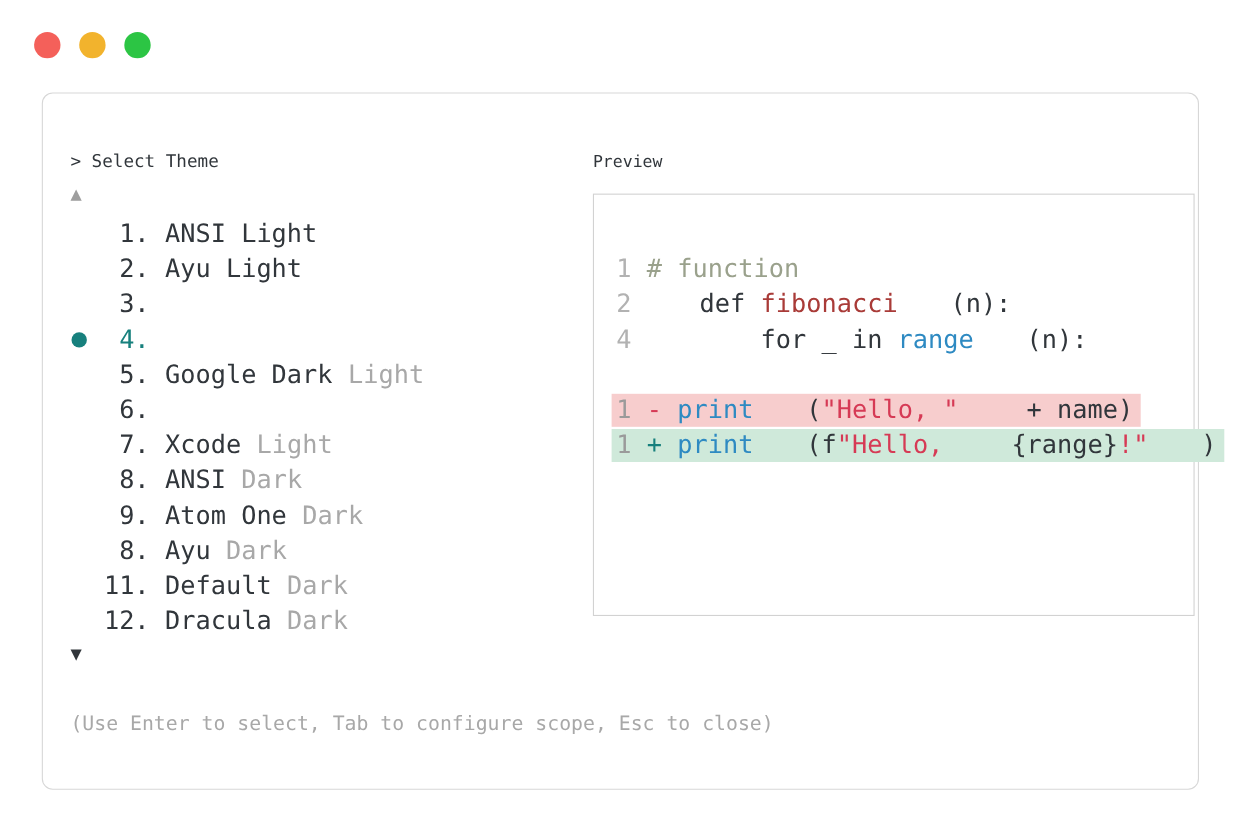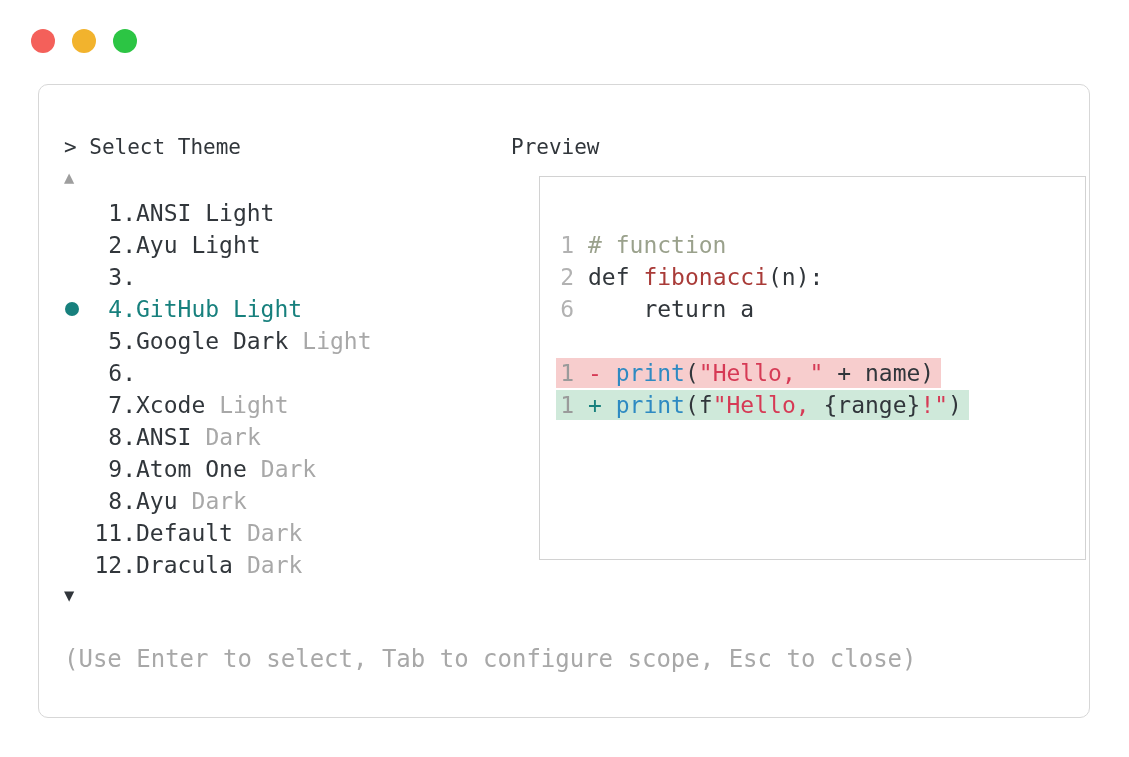--- a/index.html
+++ b/index.html
@@ -9,51 +9,51 @@
   
   .traffic { position:absolute; left:31px; top:29px; display:flex; gap:17px; }
   .light { width:24px; height:24px; border-radius:50%; display:inline-block; cursor:pointer; }
 
   
   .window { position:absolute; left:38px; top:84px; width:1052px; height:634px;
             background:#ffffff; border:1.5px solid var(--window-border); border-radius:10px; }
 
   
   .left-col { position:absolute; left:25px; top:48px; width:1000px; }
-  .prompt { font-size:21px; line-height:28px; color:var(--text); white-space:pre; }
+  .prompt { font-size:16px; line-height:28px; color:var(--text); white-space:pre; }
   .prompt .caret { color:var(--text); }
   .arrow { font-size:17px; line-height:24px; }
   .arrow.up   { margin-top:4px; color:var(--scroll-up); }
   .arrow.down { margin-top:2px; color:var(--scroll-down); }
   .list { margin-top:8px; }
   .theme-row { display:flex; align-items:center; height:32px; font-size:23px; cursor:pointer; }
   .bullet-slot { width:30px; display:flex; align-items:center; }
   .bullet-dot { width:14px; height:14px; border-radius:50%; background:var(--selected-accent); margin-left:1px; }
   .theme-row .num { width:42px; text-align:right; color:var(--text); }
-  .theme-row .name { color:var(--text); white-space:pre; }
+  .theme-row .name { margin-left:14px; color:var(--text); white-space:pre; }
   .theme-row .variant { margin-left:14px; color:var(--muted); white-space:pre; }
   .theme-row.selected .num, .theme-row.selected .name { color:var(--selected-accent); }
-  .help { margin-top:38px; font-size:24px; line-height:28px; color:var(--muted); white-space:pre; }
+  .help { margin-top:38px; font-size:18px; line-height:28px; color:var(--muted); white-space:pre; }
 
   
-  .preview-title { position:absolute; left:472px; top:48px; font-size:21px; line-height:28px; color:var(--text); }
+  .preview-title { position:absolute; left:500px; top:48px; font-size:15px; line-height:28px; color:var(--text); }
   .preview-box { position:absolute; left:500px; top:91px; width:547px; height:384px;
                  background:#ffffff; border:1.5px solid var(--preview-border); }
   .code { position:absolute; left:20px; top:52px; font-size:23px; }
   .code-line { height:32px; line-height:32px; white-space:pre; }
   .code-line.gap { margin-top:32px; }
   .ln { display:inline-block; width:14px; text-align:right; color:var(--line-number); }
   .ct { margin-left:14px; }
   .diff-hl { display:inline-block; padding:0 7px 0 4px; margin-left:-4px; line-height:30px; }
   .diff-hl.hl-removed { background:var(--removed-bg); }
   .diff-hl.hl-added   { background:var(--added-bg); }
   .diff-hl .ln { color:var(--diff-line-number); }
 
   
-  .tok-code         { color:var(--text); }
+  .tok-code         { color:var(--text);margin-left:48px; }
   .tok-comment      { color:var(--comment); }
   .tok-func         { color:var(--function-name); }
   .tok-number       { color:var(--number-literal); }
   .tok-builtin      { color:var(--builtin); }
   .tok-string       { color:var(--string); }
   .tok-removed-sign { color:var(--removed-sign); }
   .tok-added-sign   { color:var(--added-sign); }
 </style>
 </head>
 <body>
@@ -82,21 +82,20 @@
         </div>
         <div class="theme-row">
           <span class="bullet-slot"></span>
           <span class="num">3.</span>
         </div>
         <div class="theme-row selected">
           <span class="bullet-slot">
             <span class="bullet-dot"></span>
           </span>
           <span class="num">4.</span>
-          <span class="name">GitHub Light</span>
         </div>
         <div class="theme-row">
           <span class="bullet-slot"></span>
           <span class="num">5.</span>
           <span class="name">Google Dark</span>
           <span class="variant">Light</span>
         </div>
         <div class="theme-row">
           <span class="bullet-slot"></span>
           <span class="num">6.</span>
@@ -140,19 +139,19 @@
       </div>
     <div class="arrow down">▼</div>
     <div class="help">(Use Enter to select, Tab to configure scope, Esc to close)</div>
   </div>
 
   <div class="preview-title">Preview</div>
   <div class="preview-box">
     <div class="code">
         <div class="code-line"><span class="ln">1</span><span class="ct"><span class="tok-comment"># function</span></span></div>
         <div class="code-line"><span class="ln">2</span><span class="ct"><span class="tok-code">def </span><span class="tok-func">fibonacci</span><span class="tok-code">(n):</span></span></div>
-        <div class="code-line"><span class="ln">6</span><span class="ct"><span class="tok-code">    return a</span></span></div>
+        <div class="code-line"><span class="ln">4</span><span class="ct"><span class="tok-code">    for _ in </span><span class="tok-builtin">range</span><span class="tok-code">(n):</span></span></div>
         <div class="code-line gap"><span class="diff-hl hl-removed"><span class="ln">1</span><span class="ct"><span class="tok-removed-sign">- </span><span class="tok-builtin">print</span><span class="tok-code">(</span><span class="tok-string">"Hello, "</span><span class="tok-code"> + name)</span></span></span></div>
         <div class="code-line"><span class="diff-hl hl-added"><span class="ln">1</span><span class="ct"><span class="tok-added-sign">+ </span><span class="tok-builtin">print</span><span class="tok-code">(f</span><span class="tok-string">"Hello, </span><span class="tok-code">{range}</span><span class="tok-string">!"</span><span class="tok-code">)</span></span></span></div>
       </div>
   </div>
 
 </div>
 
 </body></html>

